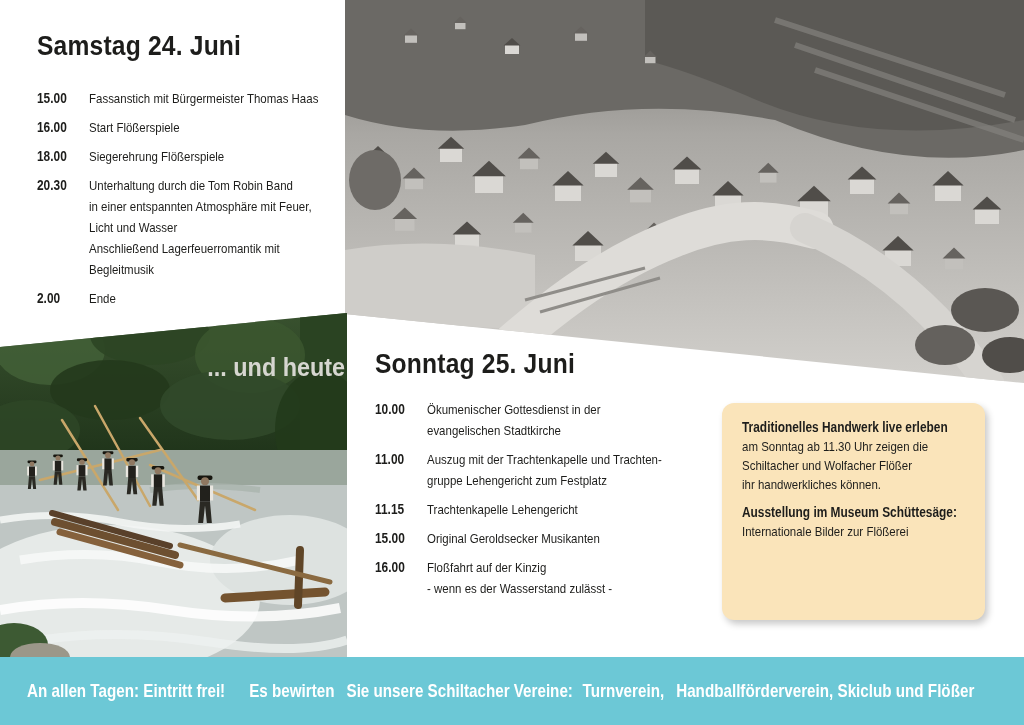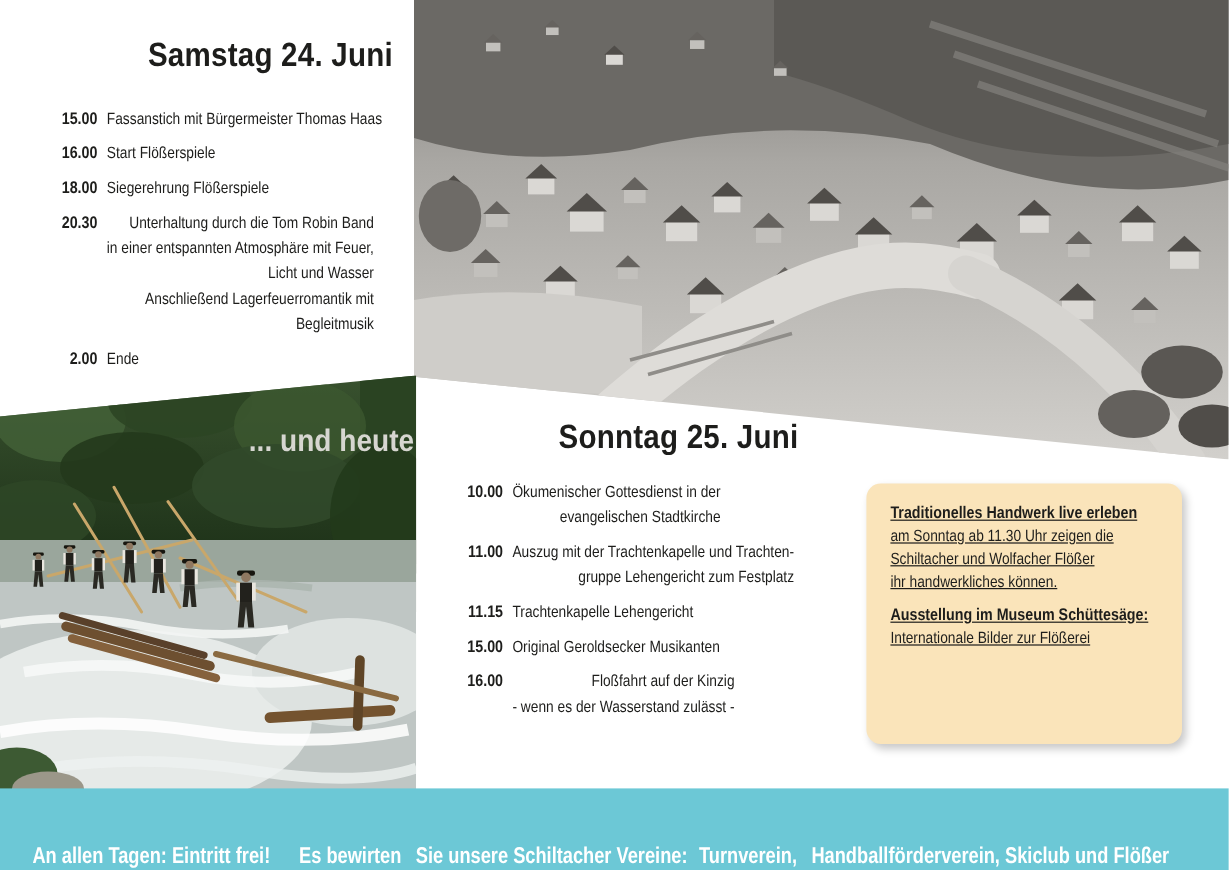--- a/index.html
+++ b/index.html
@@ -25,45 +25,45 @@
     position:absolute;left:0;top:310px;width:381px;height:348px;
     clip-path:polygon(0 37px,347px 3px,347px 348px,0 348px);
   }
   .photo-caption{
     position:absolute;top:42px;right:36px;
     font-size:26px;font-weight:bold;color:#d6d6d0;
     transform:scaleX(.9);transform-origin:100% 0;white-space:nowrap;
   }
 
   
-  .sched{position:absolute;width:330px;text-align:right;}
+  .sched{position:absolute;width:330px;}
   .sched-sat{left:37px;top:30px;}
   .sched-sun{left:375px;top:348px;}
   .sched .heading{margin:0 0 26px 0;}
   .sched-sun .heading{margin-bottom:19px;}
   .sched-row{display:flex;margin-bottom:8px;}
   .time{width:52px;flex:0 0 52px;font-size:14px;font-weight:bold;line-height:21px;}
   .desc{font-size:13.5px;line-height:21px;white-space:pre-line;}
 
   
   .info-box{
     position:absolute;left:722px;top:403px;width:263px;min-height:217px;
     box-sizing:border-box;padding:15px 12px 16px 20px;
     background:#fae4ba;border-radius:12px;
     box-shadow:3px 4px 7px rgba(0,0,0,.22);
   }
-  .info-box .g{margin-top:9px;text-decoration:underline;}
+  .info-box .g{margin-top:9px;}
   .info-box .g:first-child{margin-top:0;}
   .ib-title{font-size:14px;font-weight:bold;line-height:19px;white-space:nowrap;}
   .ib-text{font-size:13.5px;line-height:19px;white-space:pre-line;}
 
   
   .footer-bar{
     position:absolute;left:0;top:657px;width:1024px;height:68px;
-    background:#6cc8d6;display:flex;align-items:flex-end;
+    background:#6cc8d6;display:flex;align-items:center;
   }
   .footer-line{
     display:flex;align-items:baseline;margin-left:27px;
     color:#ffffff;font-size:19px;font-weight:bold;white-space:nowrap;
     transform:scaleX(.8);transform-origin:0 50%;
   }
   .fs{margin-right:15px;}
   .fs:nth-child(1){margin-right:30px;}
   .fs:nth-child(3){margin-right:12px;}
   .fs:last-child{margin-right:0;}

